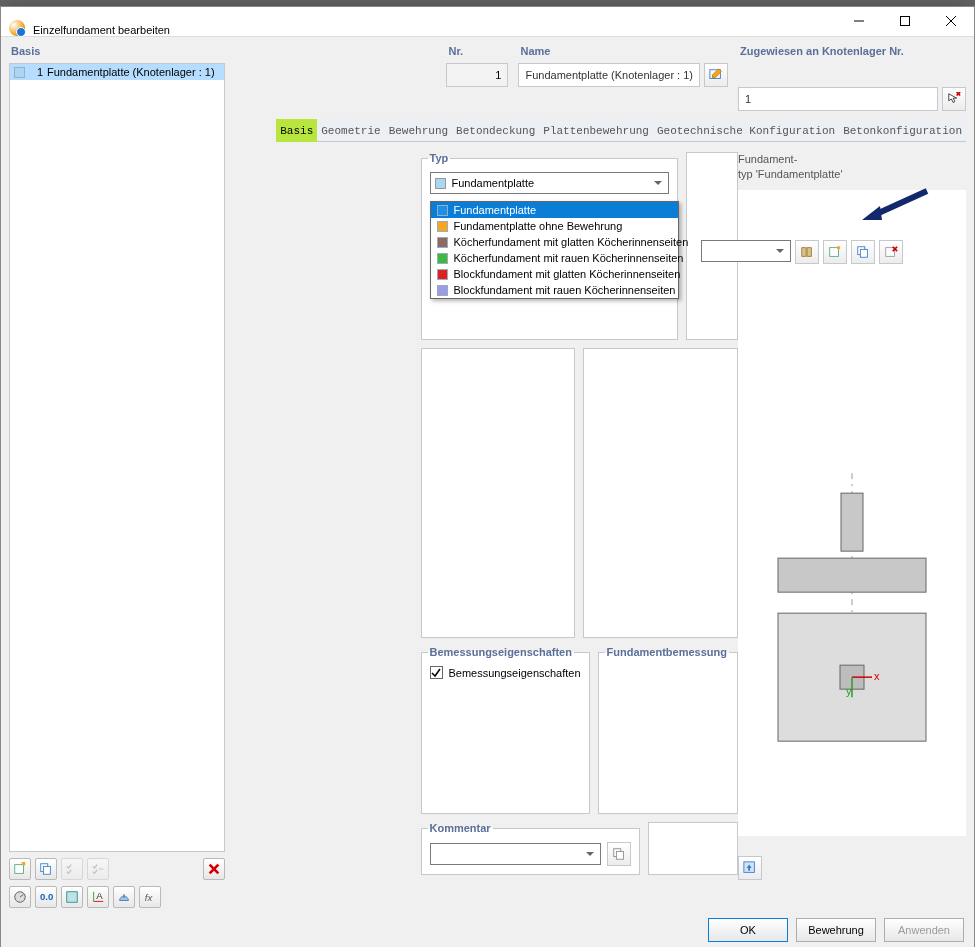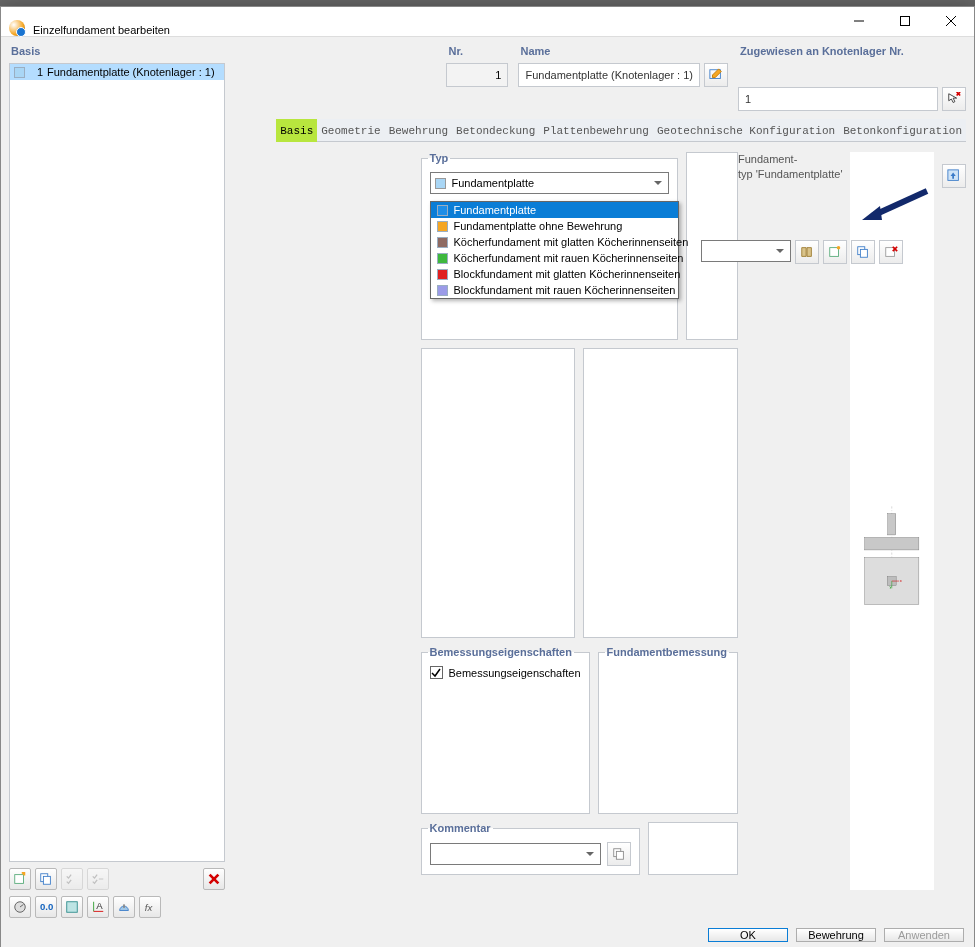--- a/index.html
+++ b/index.html
@@ -58,21 +58,21 @@
   .assign .txt{flex:1;justify-content:flex-start;}
   .mini-btn{width:24px;height:24px;border:1px solid var(--border);background:linear-gradient(#fff,#ececec);display:flex;align-items:center;justify-content:center;}
   
   .tabs{display:flex;border-bottom:1px solid var(--border);background:var(--tab-bg);}
   .tab{padding:5px 3px;color:#555;border:1px solid transparent;border-bottom:none;margin-bottom:-1px;font-family:Liberation Mono, monospace;}
   .tab.active{background:var(--tab-active);color:#000;}
   
   .tab-content{flex:1;display:flex;gap:0;padding-top:10px;min-height:0;}
   
   .leftcol{flex:1;display:flex;flex-direction:column;gap:8px;min-width:0;}
-  .rightcol{width:228px;display:flex;flex-direction:row;gap:8px;}
+  .rightcol{width:228px;display:flex;flex-direction:column;gap:8px;}
   
   fieldset.grp{border:1px solid var(--border);background:#fff;margin:0;padding:8px;position:relative;}
   fieldset.grp>legend{color:var(--label);font-weight:600;padding:0 2px;margin-left:-2px;}
   
   .typ-grp{height:188px;position:relative;overflow:visible;}
   .combo{height:22px;border:1px solid #7a7a7a;background:#fff;display:flex;align-items:center;padding:0 18px 0 4px;position:relative;}
   .combo::after{content:"";position:absolute;right:6px;top:50%;transform:translateY(-50%);border:4px solid transparent;border-top-color:#666;margin-top:2px;}
   .combo .sw{width:11px;height:11px;border:1px solid #999;margin-right:6px;flex:none;}
   
   .dropdown{position:absolute;left:8px;top:37px;width:249px;background:#fff;border:1px solid #666;box-shadow:2px 2px 4px rgba(0,0,0,.3);z-index:10;}
@@ -93,21 +93,21 @@
   
   .preview-desc{color:#555;line-height:1.35;}
   .preview-canvas{flex:1;position:relative;background:#fff;}
   .preview-canvas svg{width:100%;height:100%;}
   .preview-btns{display:flex;gap:4px;padding-top:12px;}
   
   
   .tray{display:flex;align-items:center;gap:4px;padding:6px 8px;}
   .tray .spacer{flex:1;}
   .footer{display:flex;justify-content:flex-end;gap:8px;padding:4px 10px 10px;}
-  .btn{min-width:80px;height:14px;border:1px solid #adadad;background:linear-gradient(#fff,#e7e7e7);color:#000;display:flex;align-items:center;justify-content:center;}
+  .btn{min-width:80px;height:24px;border:1px solid #adadad;background:linear-gradient(#fff,#e7e7e7);color:#000;display:flex;align-items:center;justify-content:center;}
   .btn.primary{border-color:#0a7dd6;}
   .btn.disabled{color:#9b9b9b;}
   
   .checkbox{display:flex;align-items:center;gap:6px;}
   .checkbox .box{width:13px;height:13px;border:1px solid #666;background:#fff;display:flex;align-items:center;justify-content:center;}
   .checkbox .box svg{width:10px;height:10px;}
   
   .rowpair{display:flex;gap:8px;height:290px;}
   .rowpair .hidden-panel{flex:1;}
 </style>

